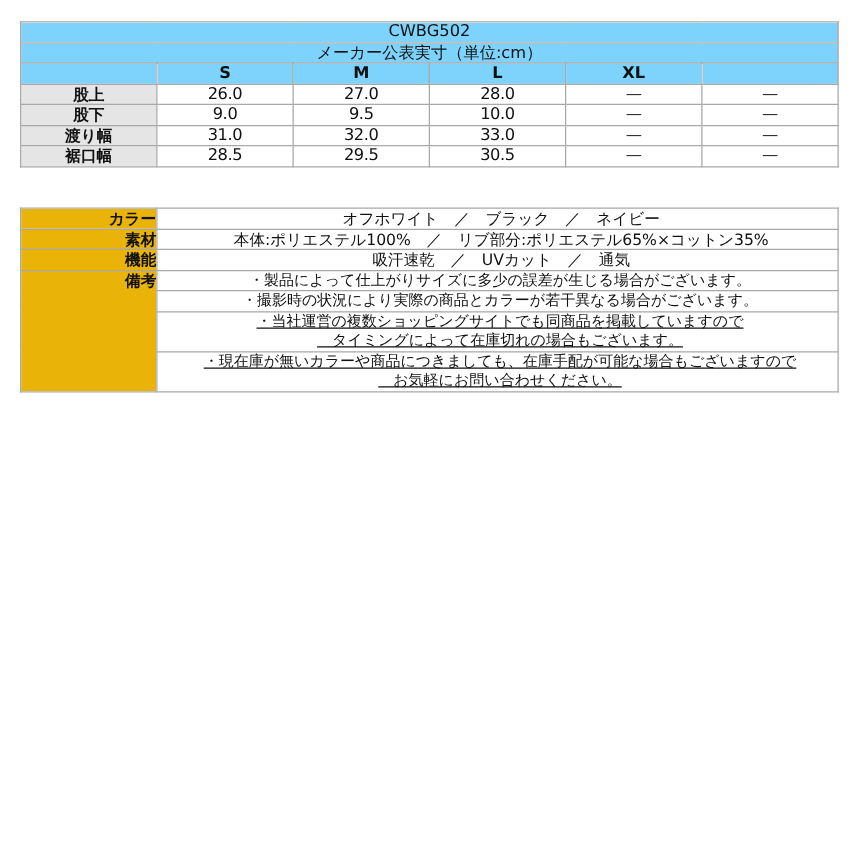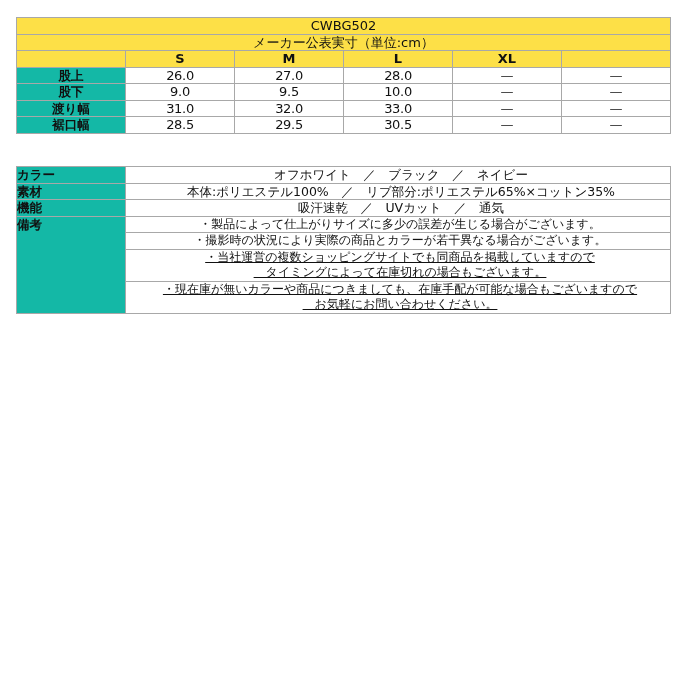--- a/index.html
+++ b/index.html
@@ -1,28 +1,28 @@
 <!DOCTYPE html>
 <html><head>
 <meta charset="utf-8">
 <style>
   html, body { margin:0; padding:0; background:#ffffff; }
   body { width:690px; height:690px; position:relative; font-family:"DejaVu Sans", "Liberation Sans", sans-serif; color:#111; }
   table { border-collapse:collapse; position:absolute; left:16px; table-layout:fixed; }
   td { border:1.5px solid #a8a8a8; padding:0; height:15.5px; line-height:15px; font-size:13px; white-space:nowrap; overflow:hidden; }
   .size-table { top:17px; width:654px; }
   .size-table td { text-align:center; }
-  .gray { background:#fde047; }
+  .gray { background:#7dd3fc; }
   .hdr { font-weight:bold; }
-  .rowlabel { background:#14b8a6; font-weight:bold; font-size:12.5px; }
+  .rowlabel { background:#e5e5e5; font-weight:bold; font-size:12.5px; }
   .num { letter-spacing:-0.3px; }
   .dash { color:#333; }
   .spec-table { top:166px; width:654px; }
   .spec-table td { text-align:center; }
-  .spec-table td.lbl { text-align:left; background:#14b8a6; font-weight:bold; vertical-align:top; font-size:12.5px; }
+  .spec-table td.lbl { text-align:right; background:#eab308; font-weight:bold; vertical-align:top; font-size:12.5px; }
   .spec-table td.val { padding-left:6px; font-size:12.5px; }
   .note { padding-left:4px; font-size:12px; line-height:15px; }
   .note.two { height:31px;text-decoration:underline; }
 </style>
 </head>
 <body>
 
 <table class="size-table">
   <colgroup>
     <col style="width:109px">

